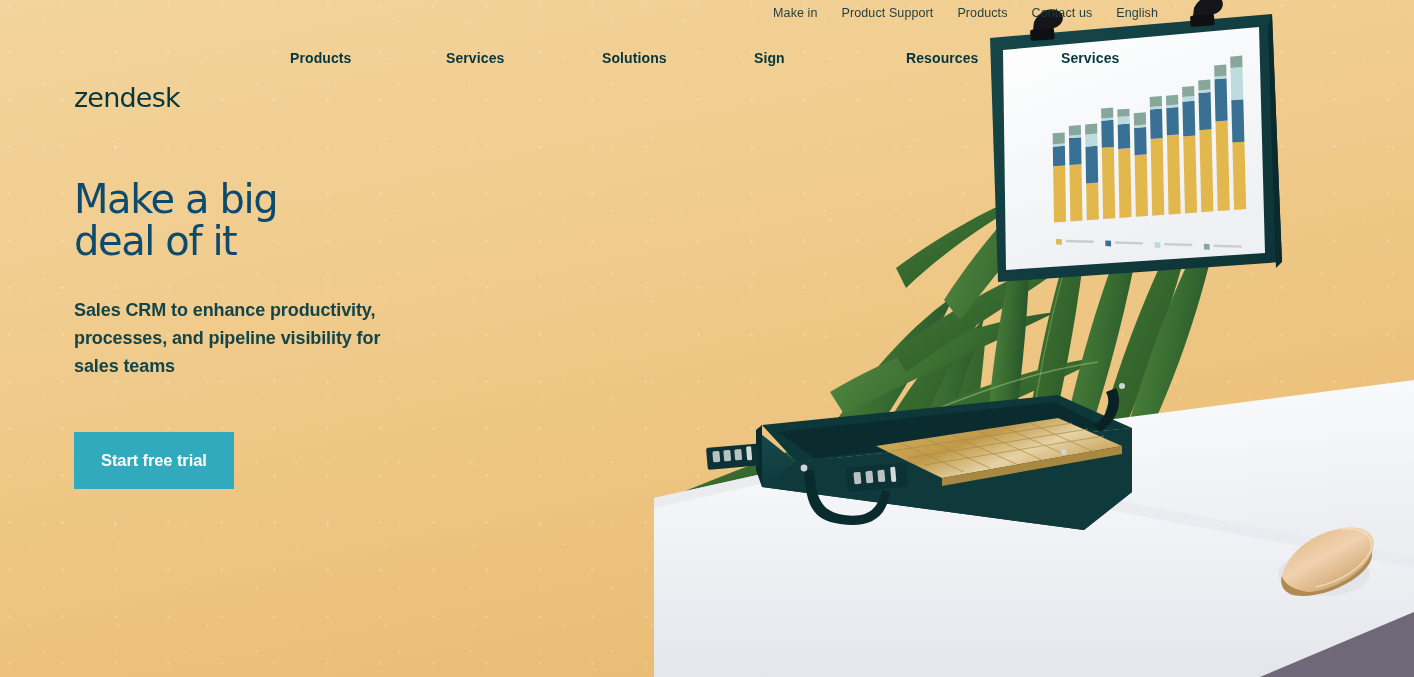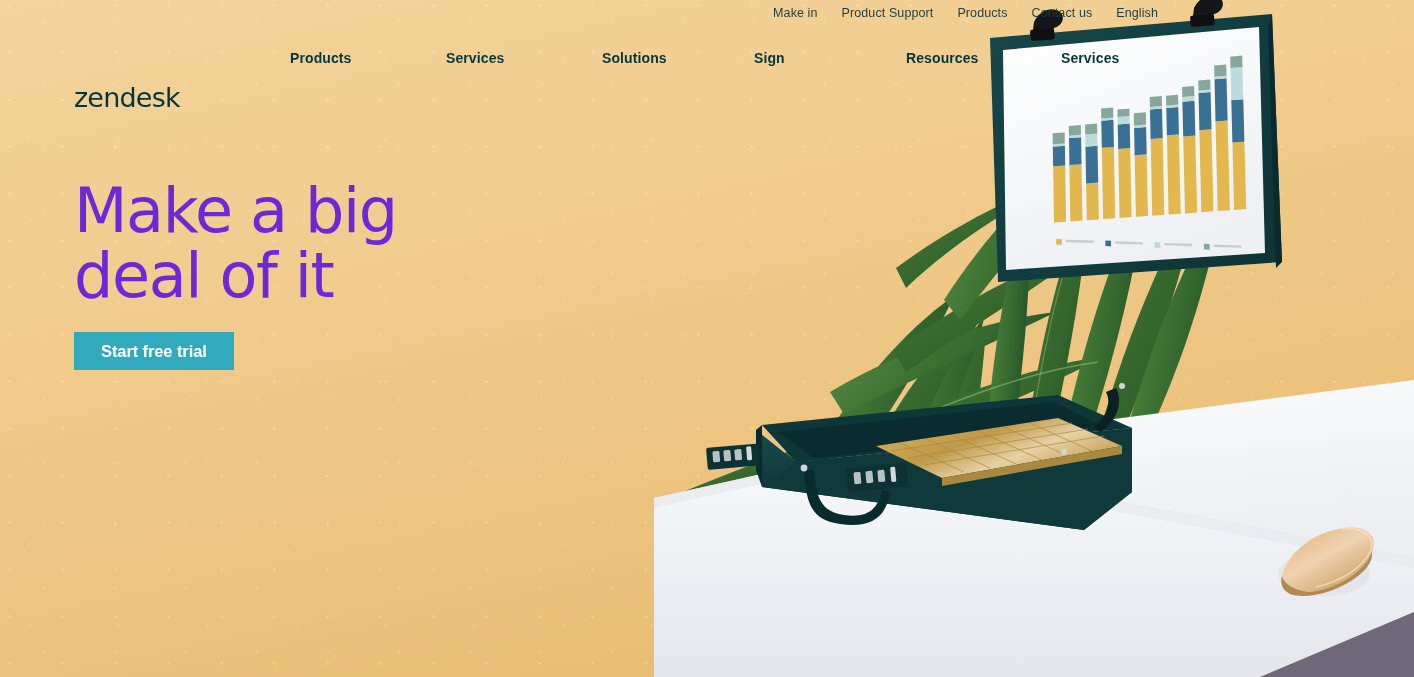--- a/index.html
+++ b/index.html
@@ -94,43 +94,43 @@
 
   
   .hero {
     position: absolute;
     left: 74px;
     top: 178px;
     width: 480px;
     z-index: 30;
   }
   .hero-title {
-    font-size: 62px;
+    font-size: 40px;
     line-height: 1.05;
     font-weight: 400;
-    color: #6d28d9;
+    color: #0c4a6e;
     letter-spacing: -1.4px;
     font-family: "DejaVu Sans", sans-serif;
     white-space: pre-line;
   }
   .hero-sub {
     margin-top: 34px;
     font-size: 18px;
     line-height: 28px;
     font-weight: 700;
     color: #12454a;
     width: 340px;
     letter-spacing: -0.1px;
   }
   .cta {
-    margin-top: 24px;
+    margin-top: 52px;
     display: inline-flex;
     align-items: center;
     justify-content: center;
-    height: 38px;
+    height: 57px;
     padding: 12px 27px;
     background: #30aabc;
     color: #ffffff;
     font-size: 16.5px;
     font-weight: 700;
     border: none;
     cursor: pointer;
     letter-spacing: -0.1px;
     font-family: "Liberation Sans", sans-serif;
   }
@@ -168,20 +168,21 @@
     <div class="nav-item">Solutions</div>
     <div class="nav-item">Sign</div>
     <div class="nav-item">Resources</div>
     <div class="nav-item">Services</div>
   </div>
 </nav>
 
 <section class="hero">
   <h1 class="hero-title">Make a big
 deal of it</h1>
+  <p class="hero-sub">Sales CRM to enhance productivity, processes, and pipeline visibility for sales teams</p>
   <button class="cta">Start free trial</button>
 </section>
 
 <div class="scene">
   <svg width="760" height="677" viewBox="0 0 760 677">
     <defs>
       <linearGradient id="pedTop" x1="0" y1="0" x2="0.3" y2="1">
         <stop offset="0%" stop-color="#fdfdfe"></stop>
         <stop offset="100%" stop-color="#eceef2"></stop>
       </linearGradient>

